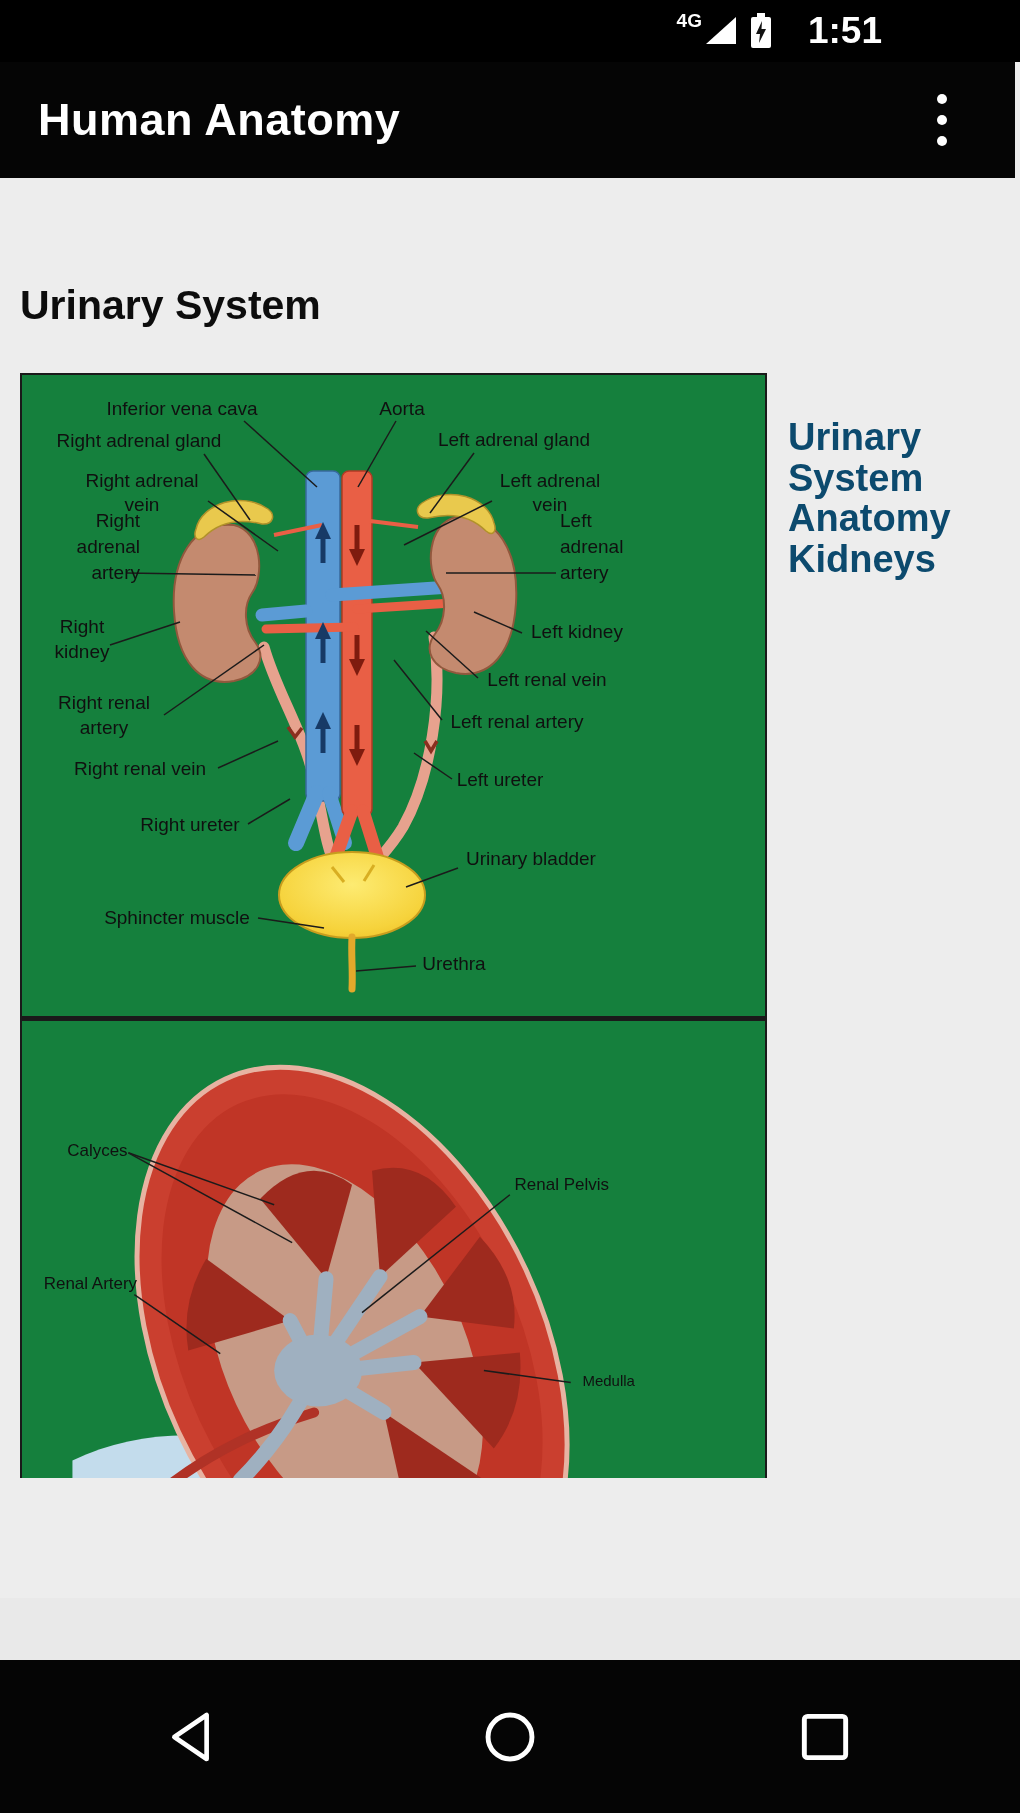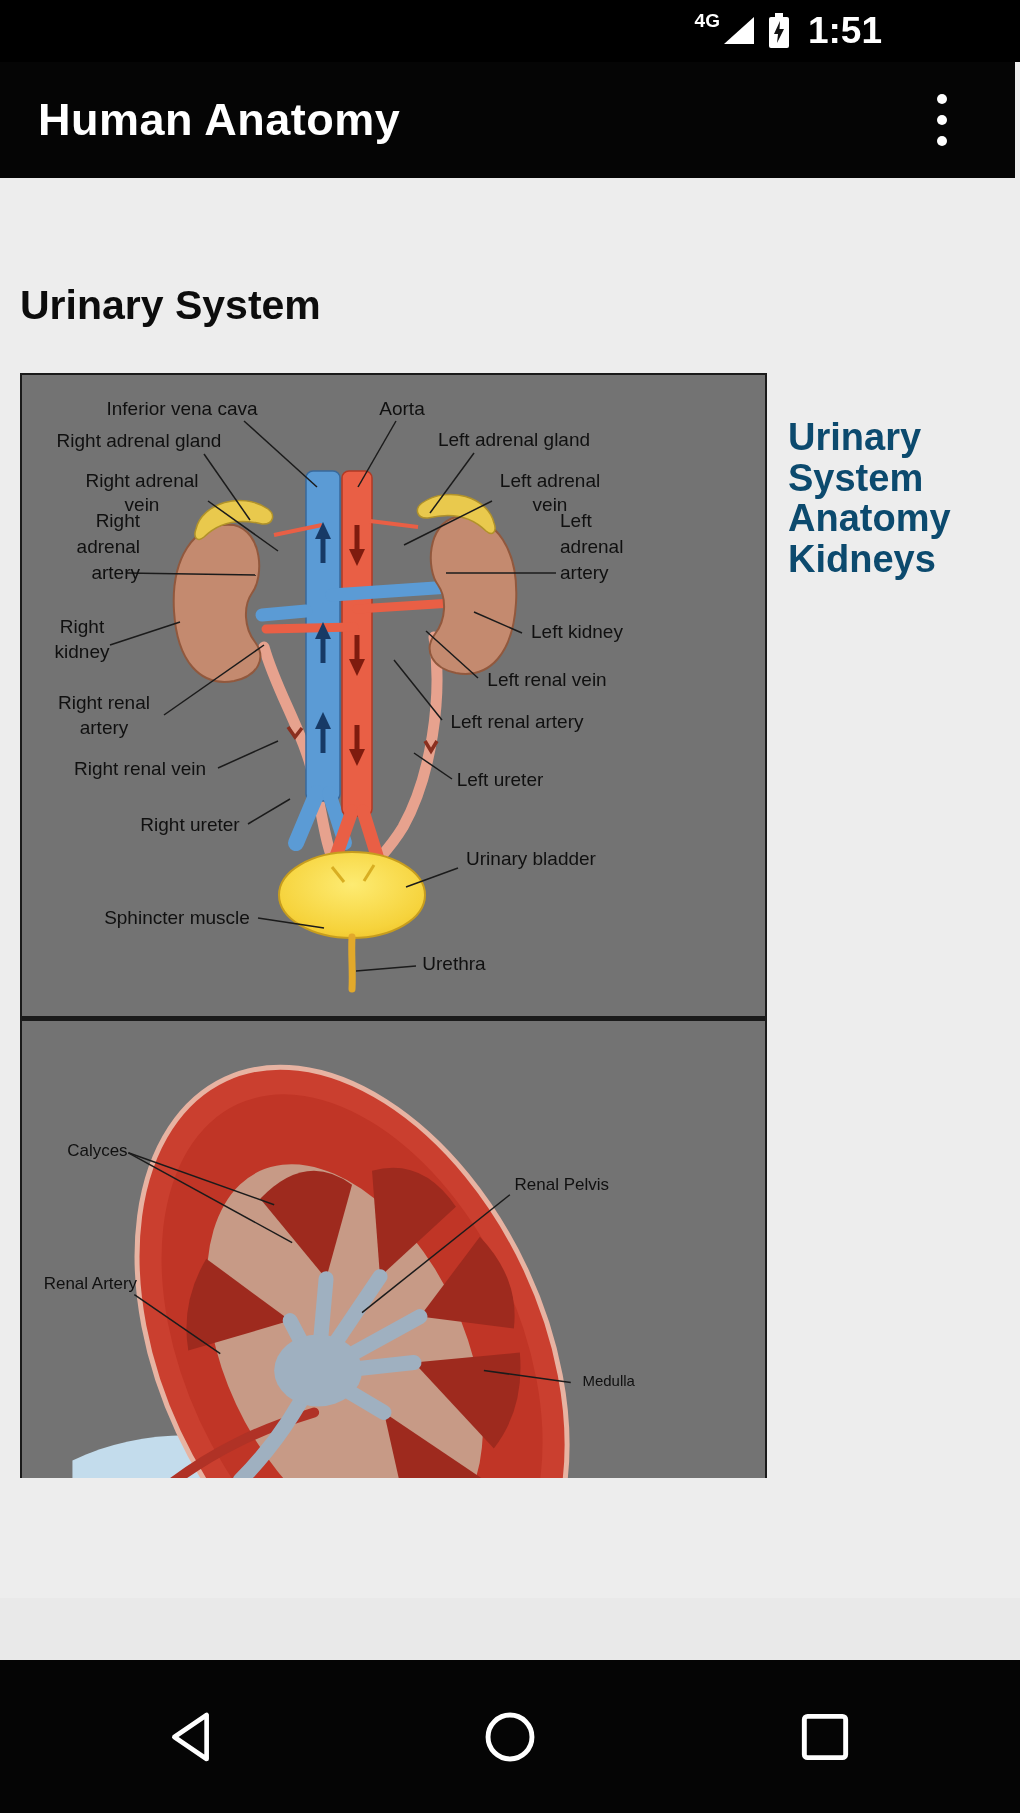--- a/index.html
+++ b/index.html
@@ -6,37 +6,37 @@
   html,body { width:1020px; }
   body { font-family:"Liberation Sans", sans-serif; background:#000; }
   .screen { position:relative; width:1020px; height:1813px; overflow:hidden; background:#ededed; }
 
   
   .status-bar { position:absolute; top:0; left:0; right:0; height:62px; background:#000;
     display:flex; align-items:center; justify-content:flex-end; padding-right:138px; gap:12px; color:#fff;padding-left:9px; }
   .net-badge { font-size:19px; font-weight:bold; transform:translateY(-10px); margin-right:-8px; letter-spacing:0; }
   .signal-svg { display:block; }
   .battery-svg { display:block; margin-left:2px; }
-  .clock { font-size:37px; font-weight:bold; margin-left:6px; }
+  .clock { font-size:37px; font-weight:bold; margin-left:24px; }
 
   
   .app-bar { position:absolute; top:62px; left:0; right:5px; height:116px; background:#050505;
     display:flex; align-items:center; padding:0 60px 0 38px; color:#fff; }
   .app-title { font-size:45px; font-weight:bold; letter-spacing:0.5px; }
   .kebab { margin-left:auto; display:flex; flex-direction:column; gap:11px; padding:8px; cursor:pointer; }
   .kebab i { width:10px; height:10px; border-radius:50%; background:#fff; display:block; }
   .app-shadow { position:absolute; top:178px; left:0; right:0; height:14px;
     background:linear-gradient(rgba(0,0,0,0.35), rgba(0,0,0,0)); pointer-events:none; }
 
   
   .content { position:absolute; top:178px; left:0; width:1020px; height:1300px; overflow:hidden; background:#ededed; }
   .page-heading { font-size:41px; font-weight:bold; color:#0d0d0d; margin:104px 0 0 20px; }
   .article { display:flex; align-items:flex-start; margin:44px 0 0 20px; }
   .figures { width:747px; flex:none; }
-  .figure { position:relative; background:#737373; border:2px solid #1a1a1a; overflow:hidden; }
+  .figure { position:relative; background:#15803d; border:2px solid #1a1a1a; overflow:hidden; }
   .figure-1 { height:645px; }
   .figure-2 { height:732px; border-top-width:3px; }
   .figure svg.art { display:block; width:100%; height:100%; }
   .fig2-title { position:absolute; top:16px; left:0; width:640px; text-align:center;
     font-size:23px; font-weight:bold; color:#111; }
   .dlabel { font-family:"Liberation Sans", sans-serif; fill:#101010; }
   .leader { stroke:#1b1b1b; stroke-width:1.5; }
 
   .text-col { width:236px; margin-left:21px; padding-top:44px; font-size:38px; line-height:40.6px; color:#0c4a6e; }
   .text-col p { margin:0; }

